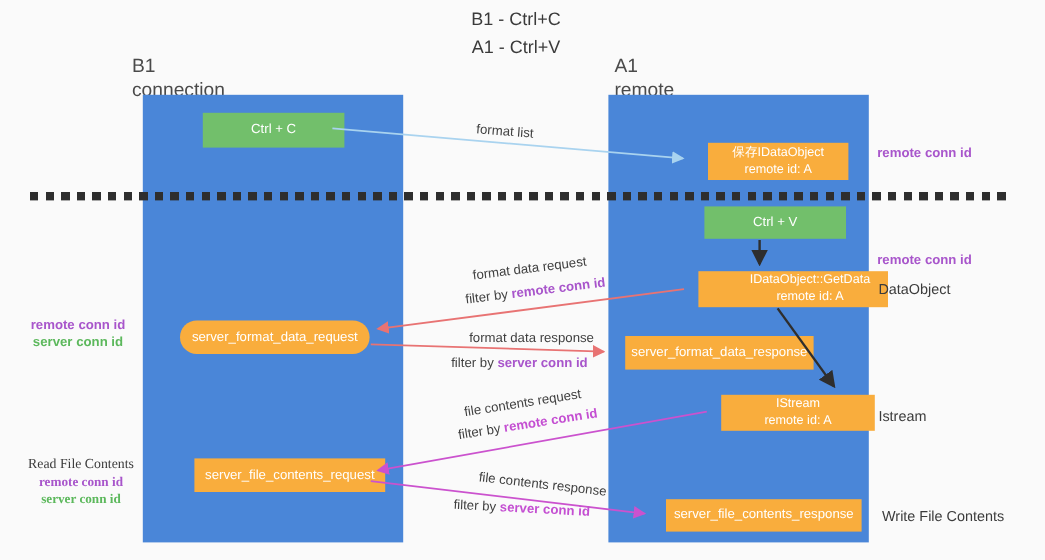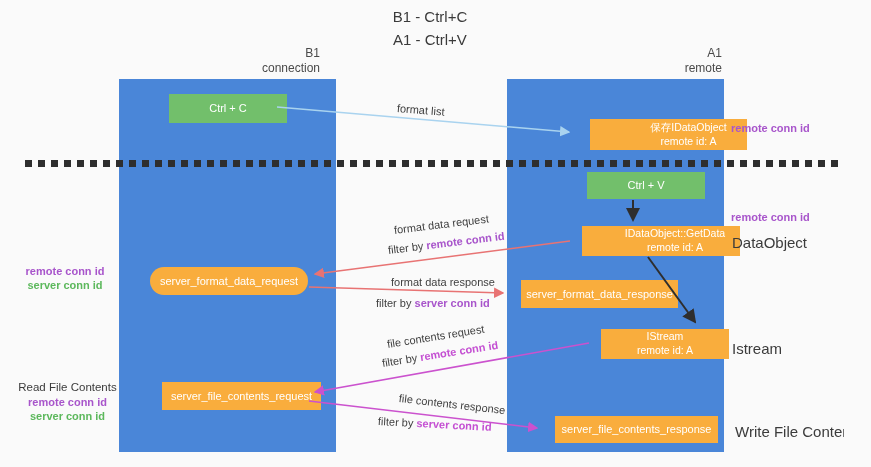--- a/index.html
+++ b/index.html
@@ -1,41 +1,41 @@
 <!DOCTYPE html>
 <html><head>
 <meta charset="utf-8">
 <style>
   html,body{margin:0;padding:0;background:#fafafa;font-family:"Liberation Sans",sans-serif;}
   .canvas{position:relative;width:844px;height:467px;background:#fafafa;overflow:hidden;}
 
   .title{position:absolute;left:300px;top:6px;width:260px;text-align:center;
          font-size:15px;line-height:1.5;color:#3a3a3a;}
 
-  .lane-header{position:absolute;width:210px;text-align:right;font-size:12px;
+  .lane-header{position:absolute;width:210px;text-align:left;font-size:16px;
                line-height:1.25;color:#4a4a4a;}
   .lane{position:absolute;top:79px;width:217px;height:373px;background:#4a86d8;z-index:1;}
 
   .divider{position:absolute;left:25px;top:160px;width:826px;height:7px;z-index:2;
            background:repeating-linear-gradient(90deg,#2e2e2e 0 7px,transparent 7px 13px);}
 
   .box{position:absolute;z-index:3;display:flex;flex-direction:column;align-items:center;
        justify-content:center;color:#fff;text-align:center;font-size:11px;line-height:1.3;margin-left:12px;}
   .box.orange{background:#f9ad3d;}
   .box.green{background:#72bf6b;}
   .box .l2{font-size:10.5px;}
 
   svg.arrows{position:absolute;left:0;top:0;z-index:4;pointer-events:none;}
 
   .lbl{position:absolute;z-index:5;font-size:11px;color:#3f3f3f;white-space:nowrap;
        transform-origin:left center;}
   .lbl b.purple{color:#a855cb;font-weight:700;}
   .lbl b.magenta{color:#c44fd2;font-weight:700;}
 
-  .side{position:absolute;z-index:5;font-size:15px;color:#3b3b3b;white-space:nowrap;}
+  .side{position:absolute;z-index:5;font-size:12px;color:#3b3b3b;white-space:nowrap;}
   .side.purple{color:#a855cb;font-weight:700;font-size:11px;}
   .side-stack{position:absolute;z-index:5;text-align:center;font-size:11px;line-height:1.3;}
   .side-stack .dark{color:#3b3b3b;font-size:11.5px;}
   .side-stack .purple{color:#a855cb;font-weight:700;}
   .side-stack .green{color:#5cb85c;font-weight:700;}
 </style>
 </head>
 <body>
 
 <div class="canvas">
@@ -56,21 +56,21 @@
 
   <div class="lane" style="left:119px;"></div>
   <div class="lane" style="left:507px;"></div>
 
   <div class="divider"></div>
 
   <div class="box green" style="left:157px;top:94px;width:118px;height:29px;">
     <div>Ctrl + C</div>
   </div>
 
-  <div class="box orange" style="left:578px;top:119px;width:117px;height:31px;padding-left:40px;">
+  <div class="box orange" style="left:578px;top:119px;width:117px;height:31px;">
     <div class="l2">保存IDataObject</div>
     <div class="l2">remote id: A</div>
   </div>
 
   <div class="box green" style="left:575px;top:172px;width:118px;height:27px;">
     <div>Ctrl + V</div>
   </div>
 
   <div class="box orange" style="left:570px;top:226px;width:130px;height:30px;padding-left:28px;">
     <div class="l2">IDataObject::GetData</div>
@@ -139,19 +139,19 @@
   <div class="side purple" style="left:731px;top:122px;">remote conn id</div>
   <div class="side purple" style="left:731px;top:211px;">remote conn id</div>
   <div class="side" style="left:732px;top:234px;">DataObject</div>
   <div class="side" style="left:732px;top:340px;">Istream</div>
   <div class="side" style="left:735px;top:423px;">Write File Contents</div>
 
   <div class="side-stack" style="left:15px;top:264px;width:100px;">
     <div class="purple">remote conn id</div>
     <div class="green">server conn id</div>
   </div>
-  <div class="side-stack" style="left:10px;top:380px;width:115px;">
+  <div class="side-stack" style="left:10px;top:380px;width:115px;font-family:Liberation Serif, serif;">
     <div class="dark">Read File Contents</div>
     <div class="purple">remote conn id</div>
     <div class="green">server conn id</div>
   </div>
 
 </div>
 
 </body></html>

